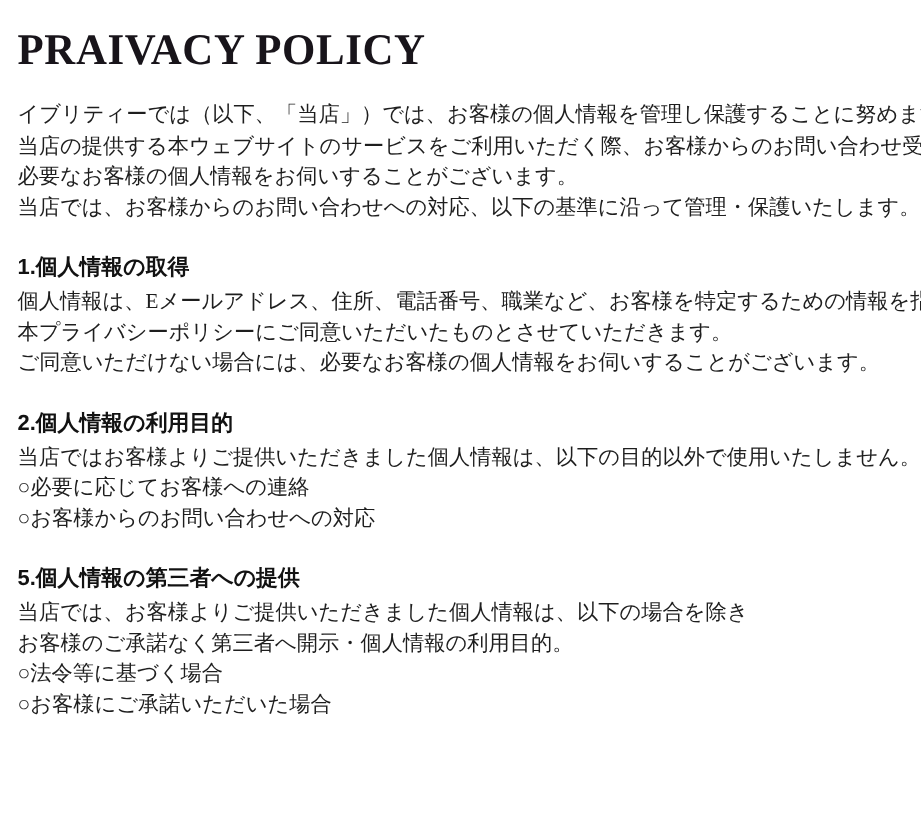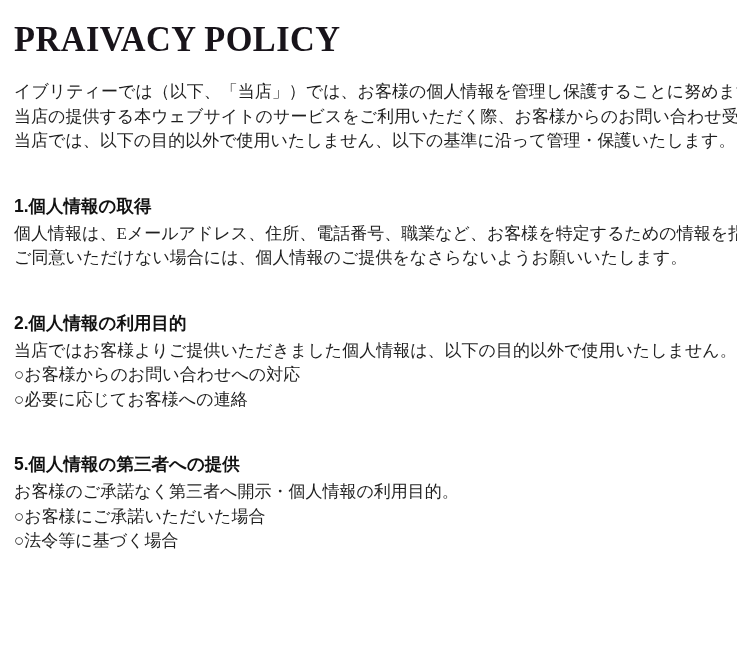--- a/index.html
+++ b/index.html
@@ -31,57 +31,60 @@
     font-family: "Liberation Serif", "DejaVu Serif", serif;
     font-size: 17px;
     line-height: 24.5px;
     color: #1e1e1e;
     white-space: nowrap;
   }
   .intro-block {
     margin: 0 0 0 0;
   }
   .section {
-    margin-top: 41px;
+    margin-top: 24px;
   }
   .section-heading {
     font-family: "Liberation Sans", "DejaVu Sans", sans-serif;
     font-weight: bold;
     font-size: 17.5px;
     line-height: 23px;
     color: #121212;
     margin: 0 0 4px 0;
   }
 </style>
 </head>
 <body>
 
 <div class="page">
 
   <h1 class="page-title">PRAIVACY POLICY</h1>
 
   <div class="intro-block">
     <div class="body-line">イブリティーでは（以下、「当店」）では、お客様の個人情報を管理し保護することに努めます。</div>
     <div class="body-line">当店の提供する本ウェブサイトのサービスをご利用いただく際、お客様からのお問い合わせ受付のため、</div>
-    <div class="body-line">当店では、以下の目的以外で使用いたしません、以下の基準に沿って管理・保護いたします。</div>
+    <div class="body-line">必要なお客様の個人情報をお伺いすることがございます。</div>
+    <div class="body-line">当店では、お客様からのお問い合わせへの対応、以下の基準に沿って管理・保護いたします。</div>
   </div>
 
   <div class="section">
     <h2 class="section-heading">1.個人情報の取得</h2>
     <div class="body-line">個人情報は、Eメールアドレス、住所、電話番号、職業など、お客様を特定するための情報を指します。</div>
-    <div class="body-line">ご同意いただけない場合には、個人情報のご提供をなさらないようお願いいたします。</div>
+    <div class="body-line">本プライバシーポリシーにご同意いただいたものとさせていただきます。</div>
+    <div class="body-line">ご同意いただけない場合には、必要なお客様の個人情報をお伺いすることがございます。</div>
   </div>
 
   <div class="section">
     <h2 class="section-heading">2.個人情報の利用目的</h2>
     <div class="body-line">当店ではお客様よりご提供いただきました個人情報は、以下の目的以外で使用いたしません。</div>
+    <div class="body-line">○必要に応じてお客様への連絡</div>
     <div class="body-line">○お客様からのお問い合わせへの対応</div>
-    <div class="body-line">○必要に応じてお客様への連絡</div>
   </div>
 
   <div class="section">
     <h2 class="section-heading">5.個人情報の第三者への提供</h2>
+    <div class="body-line">当店では、お客様よりご提供いただきました個人情報は、以下の場合を除き</div>
     <div class="body-line">お客様のご承諾なく第三者へ開示・個人情報の利用目的。</div>
+    <div class="body-line">○法令等に基づく場合</div>
     <div class="body-line">○お客様にご承諾いただいた場合</div>
-    <div class="body-line">○法令等に基づく場合</div>
   </div>
 
 </div>
 
 </body></html>

